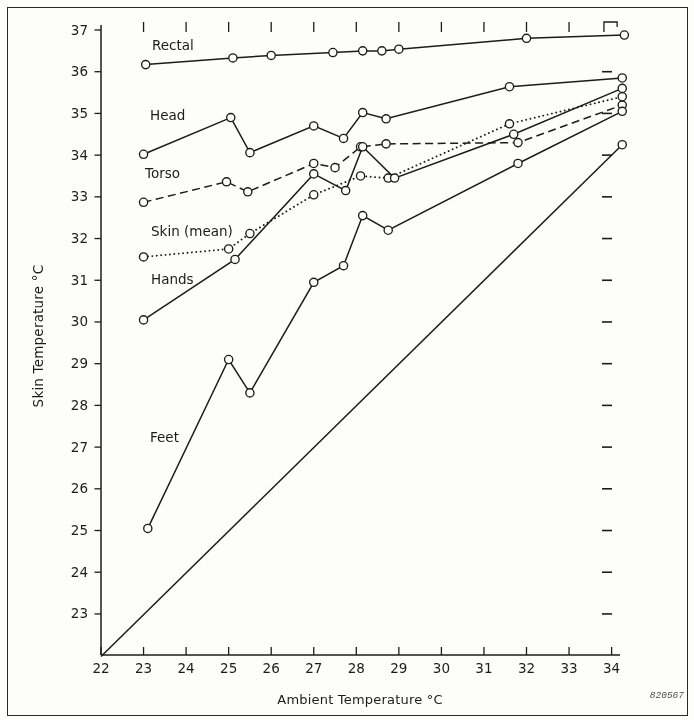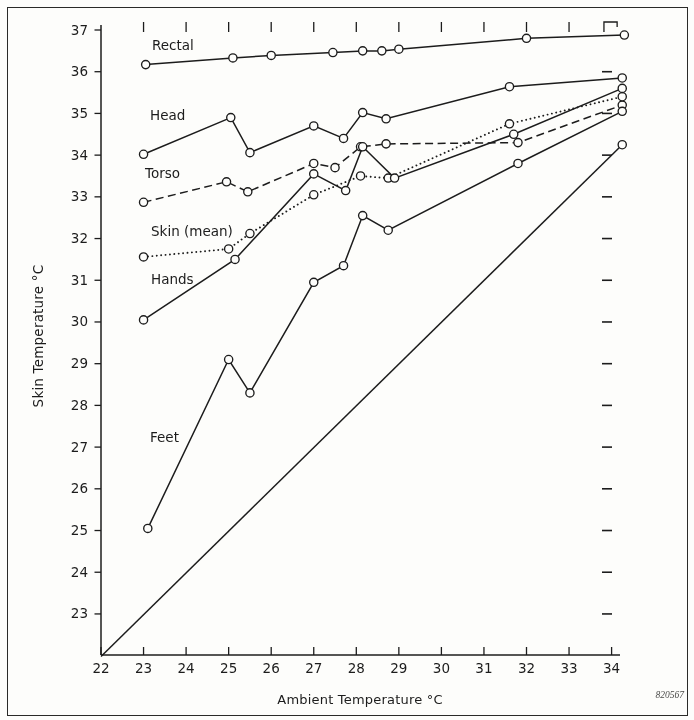--- a/index.html
+++ b/index.html
@@ -4,21 +4,21 @@
 <style>
   html,body{margin:0;padding:0;background:#e8e8e4;}
   .stage{position:relative;width:694px;height:720px;background:#fdfdfb;overflow:hidden;
          font-family:"DejaVu Sans","Liberation Sans",sans-serif;color:#1c1c1c;}
   .frame{position:absolute;left:7px;top:7px;width:679px;height:707px;border:1.4px solid #2a2a28;}
   svg{position:absolute;left:0;top:0;}
   .y-title{position:absolute;left:-53px;top:328px;width:182px;text-align:center;
            font-size:13.5px;letter-spacing:.2px;transform:rotate(-90deg);}
   .x-title{position:absolute;left:240px;top:692px;width:240px;text-align:center;
            font-size:13px;letter-spacing:.2px;}
-  .fig-num{position:absolute;right:10px;top:690px;font-family:Liberation Serif, serif;
+  .fig-num{position:absolute;right:10px;top:690px;font-family:Liberation Mono, monospace;
            font-style:italic;font-size:9.5px;color:#4a4a48;}
 </style>
 </head>
 <body>
 
 <div class="stage">
   <div class="frame"></div>
   <svg id="chart" width="694" height="720" viewBox="0 0 694 720">
       <line x1="101" y1="25" x2="101" y2="655" stroke="#1c1c1c" stroke-width="1.5"></line>
       <line x1="101" y1="655" x2="620" y2="655" stroke="#1c1c1c" stroke-width="1.5"></line>

